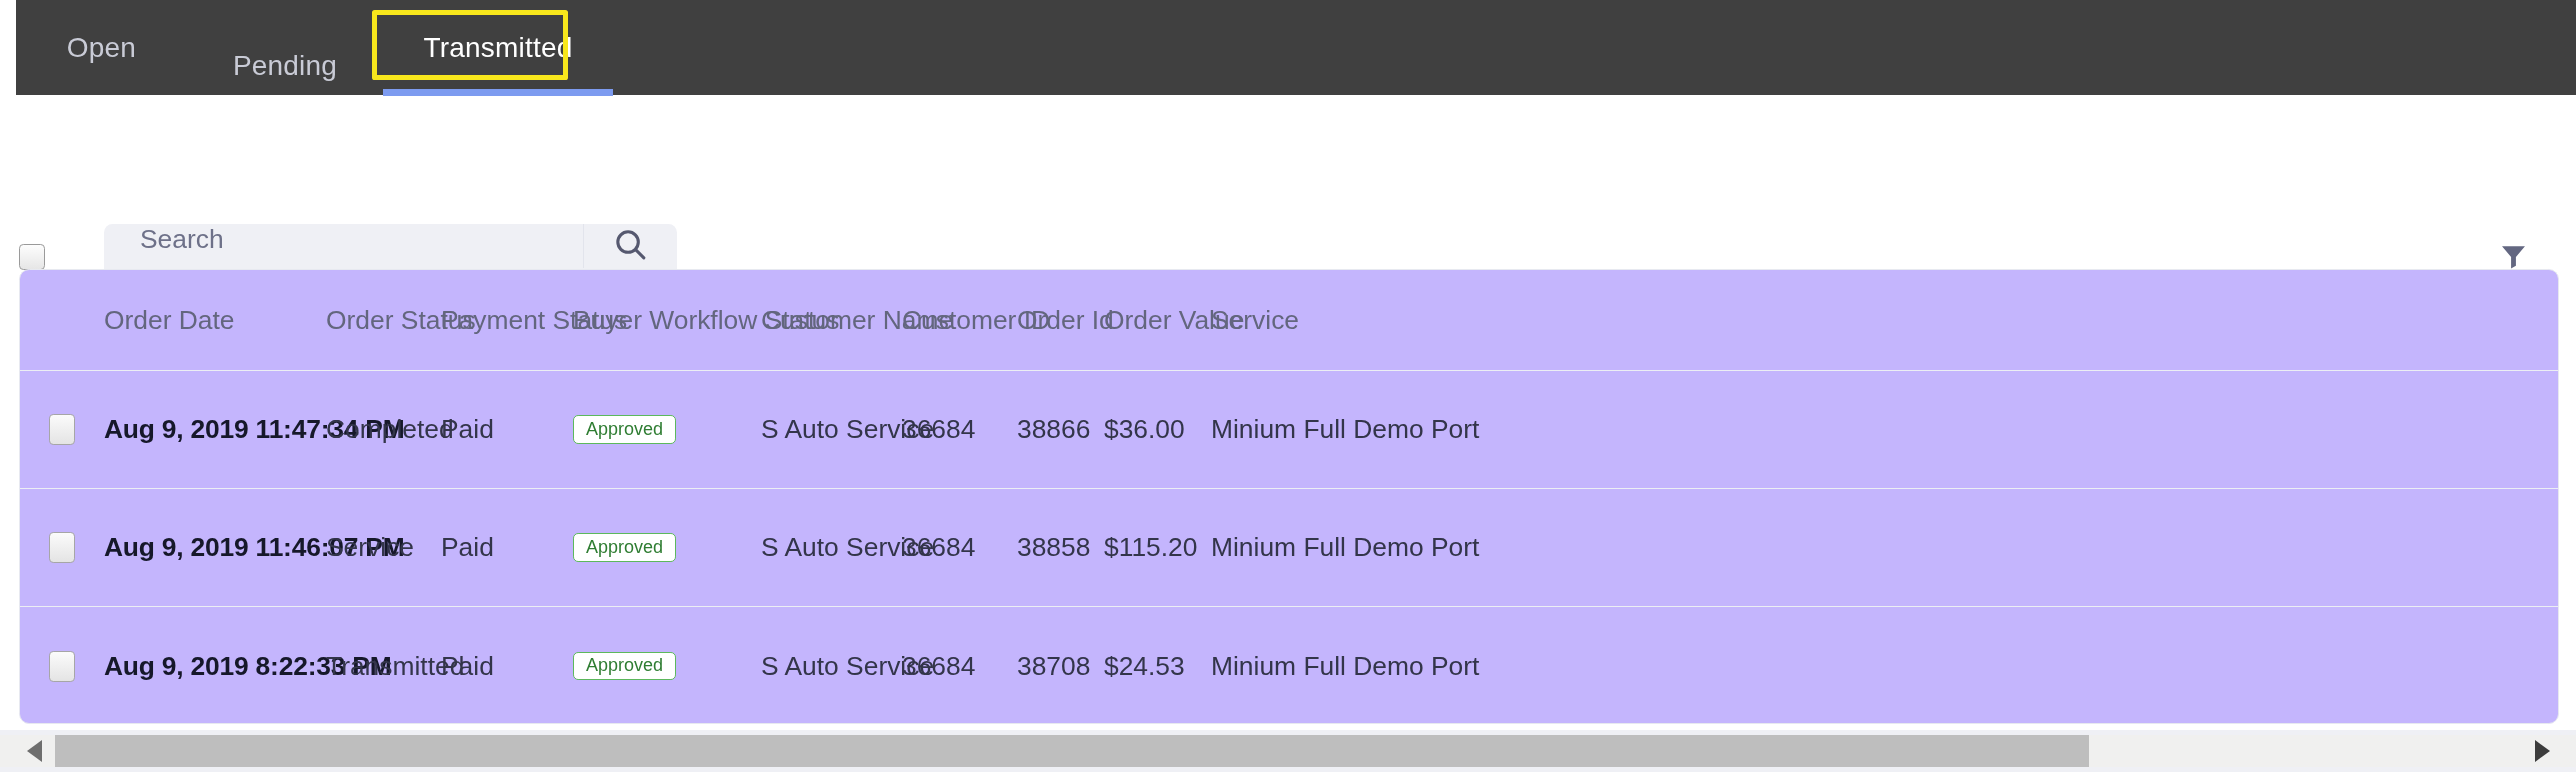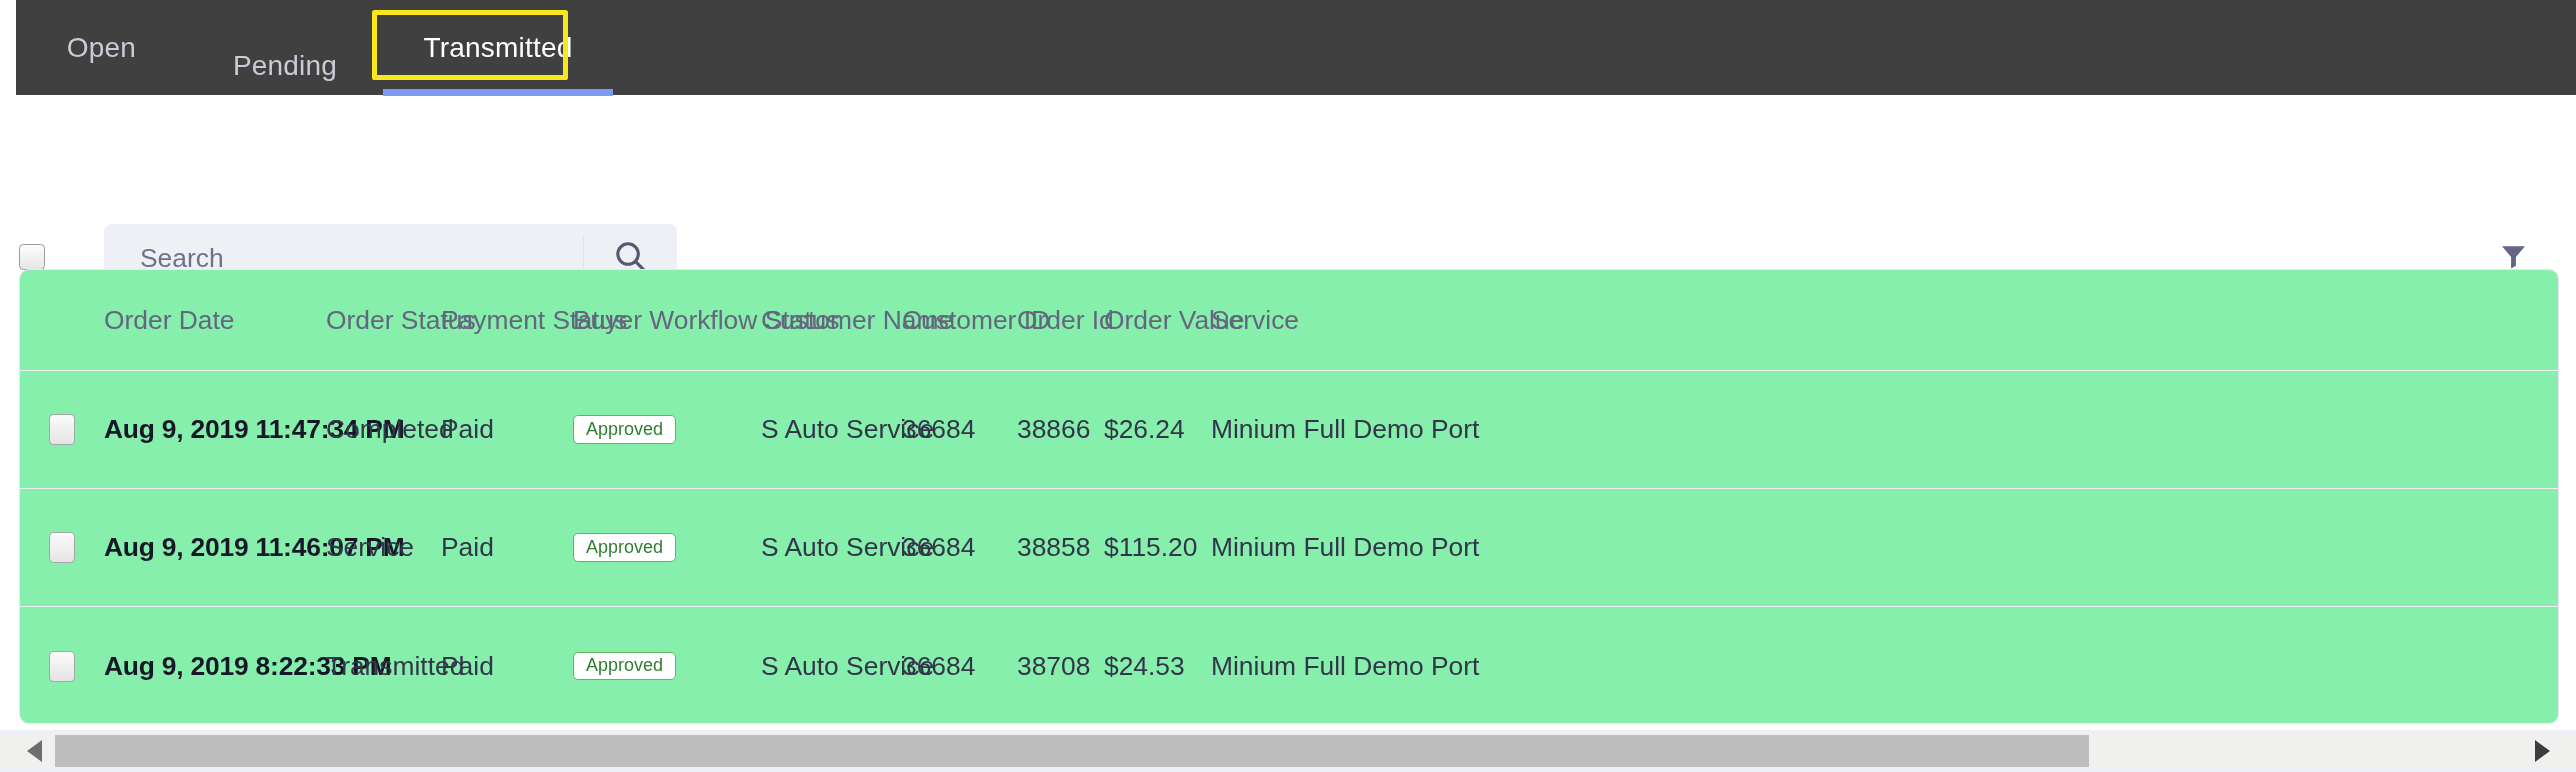--- a/index.html
+++ b/index.html
@@ -89,21 +89,21 @@
   }
   .search-wrap {
     position: absolute;
     left: 104px;
     top: 128px;
     width: 573px;
     height: 68px;
     background: #eff0f5;
     border-radius: 8.5px;
     display: flex;
-    align-items: center;
+    align-items: flex-start;
   }
   .search-input {
     flex: 1;
     border: none;
     outline: none;
     background: transparent;
     font-family: "Liberation Sans", sans-serif;
     font-size: 26.4px;
     color: #4e5168;
     padding: 0 0 0 36px;
@@ -135,21 +135,21 @@
     cursor: pointer;
   }
 
   
   .card {
     position: absolute;
     left: 19px;
     top: 269px;
     width: 2540px;
     height: 455px;
-    background: #86efac;
+    background: #c4b5fd;
     border: 1.7px solid #e7e9f0;
     border-radius: 10.2px;
     box-sizing: border-box;
     overflow: hidden;
   }
   .grid-row {
     display: flex;
     align-items: center;
     width: 100%;
     box-sizing: border-box;
@@ -312,21 +312,21 @@
     </div>
     <div class="c-date td date">Aug 9, 2019 11:47:34 PM</div>
     <div class="c-ostat td muted">Completed</div>
     <div class="c-pstat td muted">Paid</div>
     <div class="c-bstat">
       <span class="badge">Approved</span>
     </div>
     <div class="c-cname td muted">S Auto Service</div>
     <div class="c-cid td muted">36684</div>
     <div class="c-oid td muted">38866</div>
-    <div class="c-oval td muted">$26.24</div>
+    <div class="c-oval td muted">$36.00</div>
     <div class="c-chan td muted">Minium Full Demo Port</div>
   </div>
 
   <div class="grid-row trow">
     <div class="c-check">
       <span class="row-check"></span>
     </div>
     <div class="c-date td date">Aug 9, 2019 11:46:07 PM</div>
     <div class="c-ostat td muted">Service</div>
     <div class="c-pstat td muted">Paid</div>

